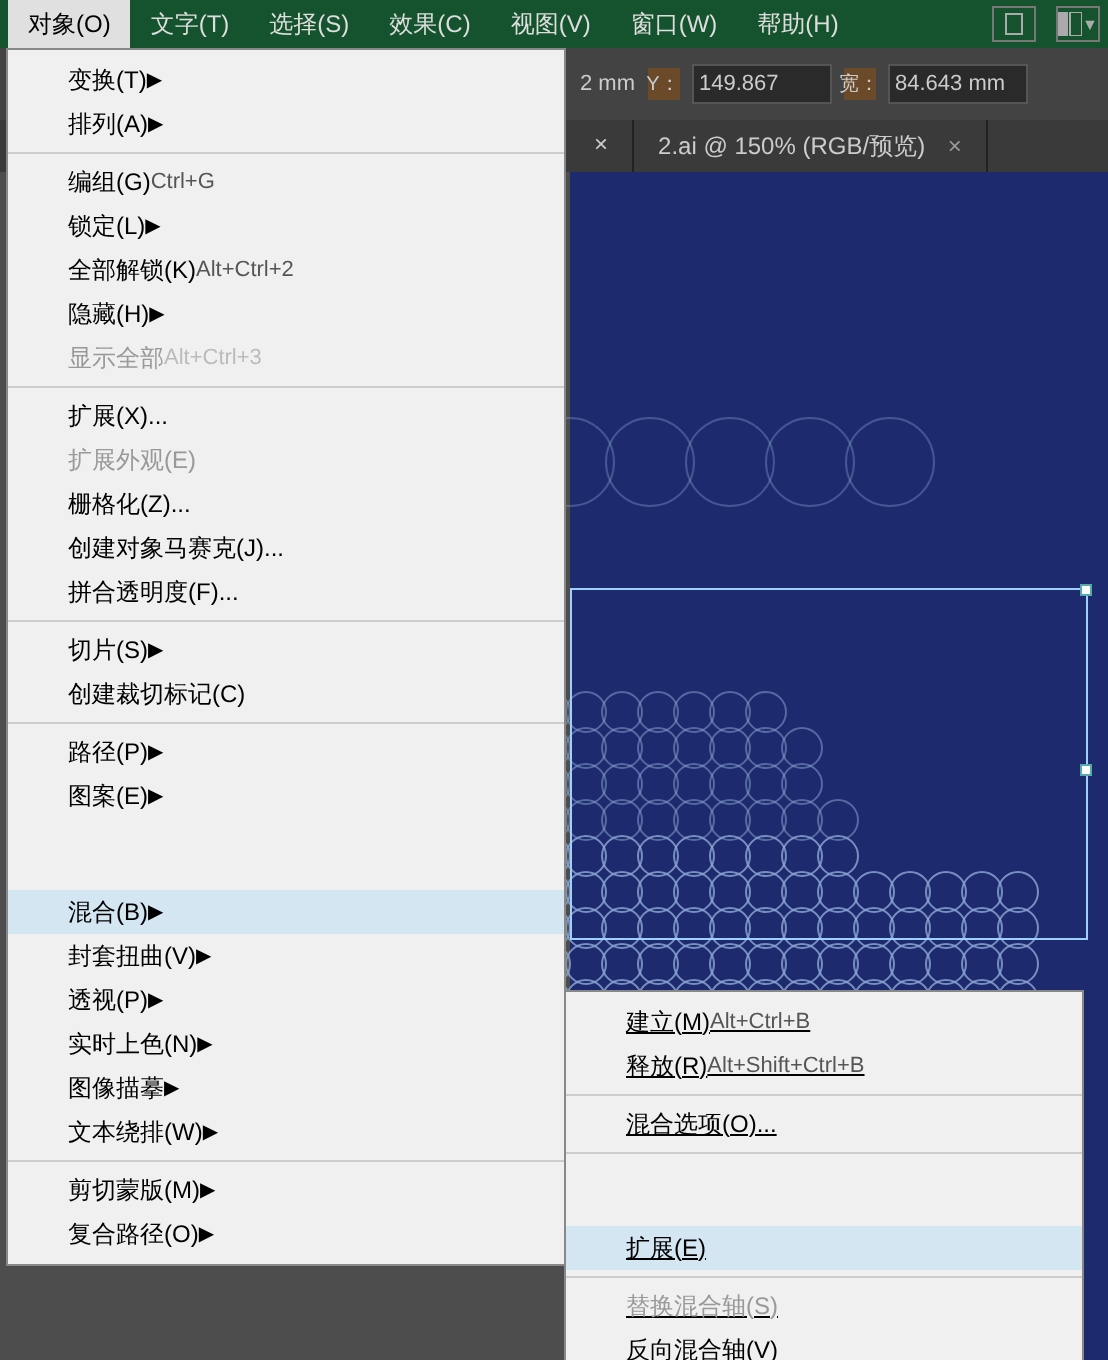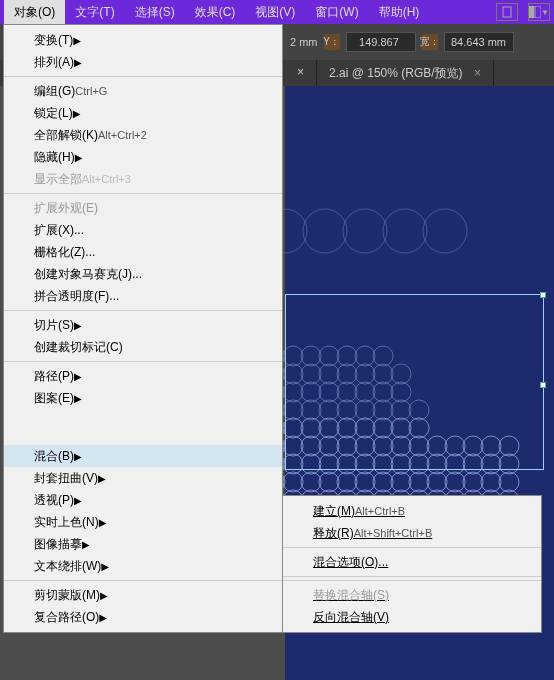--- a/index.html
+++ b/index.html
@@ -1,24 +1,24 @@
 <!DOCTYPE html>
 <html><head>
 <meta charset="utf-8">
 <style>
   * { margin: 0; padding: 0; box-sizing: border-box; font-family: "Microsoft YaHei", sans-serif; }
   body { width: 554px; height: 680px; background: #4d4d4d; overflow: hidden; }
-  .menubar { height: 24px; background: #6d28d9; display: flex; align-items: center; font-size: 12px; color: #ddd; padding: 0 4px; gap: 0; }
+  .menubar { height: 24px; background: #14532d; display: flex; align-items: center; font-size: 12px; color: #ddd; padding: 0 4px; gap: 0; }
   .menubar-item { padding: 0 10px; height: 100%; display: flex; align-items: center; cursor: pointer; }
   .menubar-item.active { background: #e0e0e0; color: #000; }
   .menubar-icons { margin-left: auto; display: flex; gap: 10px; }
   .icon-box { width: 22px; height: 18px; border: 1px solid #777; display: flex; align-items: center; justify-content: center; }
   .toolbar-row { position: absolute; top: 24px; left: 0; right: 0; height: 36px; background: #434343; display: flex; align-items: center; color: #ccc; font-size: 11px; gap: 6px; padding-left: 290px; }
   .tb-label { background: #6b4a2a; width: 16px; height: 16px; display: inline-flex; align-items: center; justify-content: center; font-size: 10px; }
-  .tb-input { background: #2a2a2a; border: 1px solid #555; color: #ccc; width: 70px; height: 20px; font-size: 11px; padding: 0 3px; text-align: center; }
+  .tb-input { background: #2a2a2a; border: 1px solid #555; color: #ccc; width: 70px; height: 20px; font-size: 11px; padding: 0 3px; }
   .tabbar { position: absolute; top: 60px; left: 0; right: 0; height: 26px; background: #3a3a3a; display: flex; font-size: 12px; color: #ccc; }
   .tab { padding: 5px 12px; border-right: 1px solid #222; }
   .tab .close { margin-left: 8px; color: #999; }
   .canvas { position: absolute; top: 86px; left: 285px; right: 0; bottom: 0; background: #1d2b6e; }
   .sel-box { position: absolute; top: 208px; left: 0; right: 10px; bottom: 210px; border: 1px solid #9ecfff; }
   .sel-handle { position: absolute; width: 6px; height: 6px; background: #fff; border: 1px solid #5aa; }
   .circles { position: absolute; top: 50px; left: -10px; right: 10px; bottom: 0; }
   .dropdown { position: absolute; top: 24px; left: 3px; width: 280px; background: #f0f0f0; border: 1px solid #888; font-size: 12px; color: #000; padding: 4px 0; }
   .menu-item { height: 22px; display: flex; align-items: center; padding: 0 20px 0 30px; cursor: pointer; }
   .menu-item.disabled { color: #999; }
@@ -228,27 +228,27 @@
     </div>
   <div class="menu-item">
       <span>隐藏(H)</span>
       <span class="arrow">▶</span>
     </div>
   <div class="menu-item disabled">
       <span>显示全部</span>
       <span class="shortcut">Alt+Ctrl+3</span>
     </div>
   <div class="menu-sep"></div>
+  <div class="menu-item">
+      <span>扩展(X)...</span>
+    </div>
   <div class="menu-item disabled">
       <span>扩展外观(E)</span>
     </div>
   <div class="menu-item">
-      <span>扩展(X)...</span>
-    </div>
-  <div class="menu-item">
       <span>栅格化(Z)...</span>
     </div>
   <div class="menu-item">
       <span>创建对象马赛克(J)...</span>
     </div>
   <div class="menu-item">
       <span>拼合透明度(F)...</span>
     </div>
   <div class="menu-sep"></div>
   <div class="menu-item">
@@ -309,20 +309,23 @@
     </div>
   <div class="menu-item">
       <span>释放(R)</span>
       <span class="shortcut">Alt+Shift+Ctrl+B</span>
     </div>
   <div class="menu-sep"></div>
   <div class="menu-item">
       <span>混合选项(O)...</span>
     </div>
   <div class="menu-sep"></div>
+  <div class="menu-item highlight">
+      <span>扩展(E)</span>
+    </div>
   <div class="menu-sep"></div>
   <div class="menu-item disabled">
       <span>替换混合轴(S)</span>
     </div>
   <div class="menu-item">
       <span>反向混合轴(V)</span>
     </div>
 </div>
 
 </body></html>

